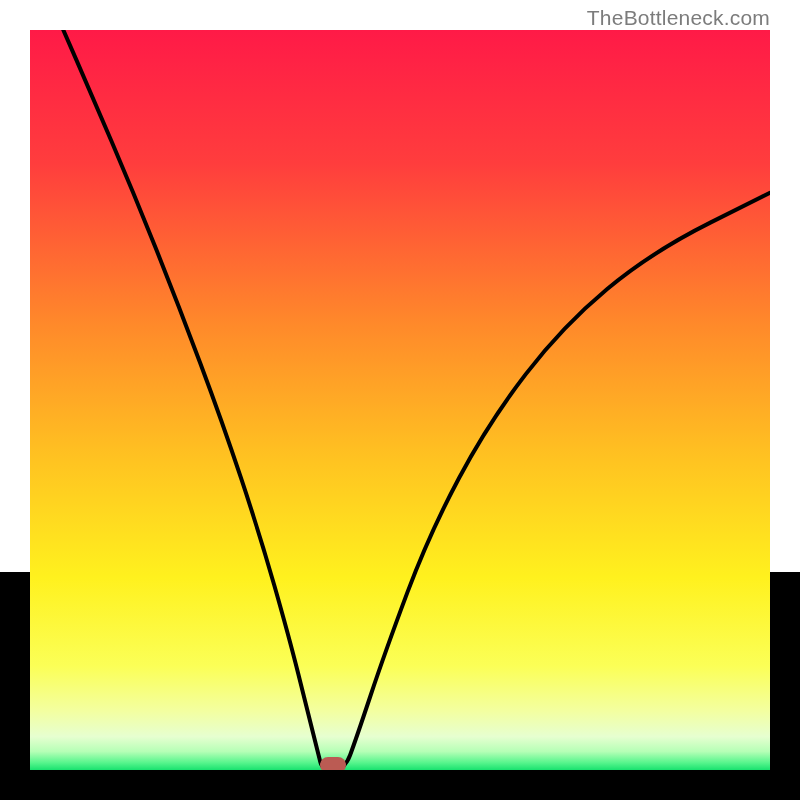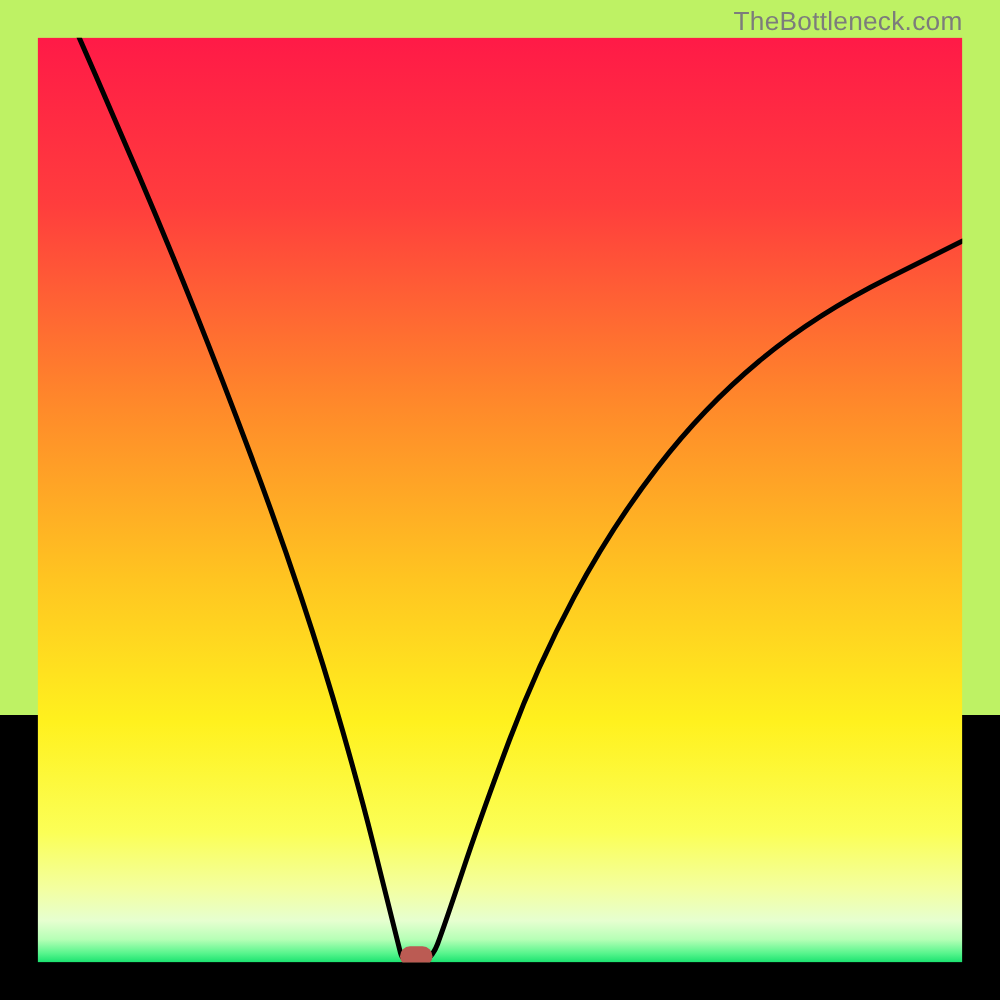--- a/index.html
+++ b/index.html
@@ -10,21 +10,21 @@
     background: #000;
     overflow: hidden;
     font-family: Arial, Helvetica, sans-serif;
   }
   .frame {
     position: absolute;
     top: 0;
     left: 0;
     width: 800px;
     height: 572px;
-    background: #bef264;
+    background: #ffffff;
   }
   .plot {
     position: absolute;
     top: 30px;
     left: 30px;
     width: 740px;
     height: 740px;
     overflow: hidden;
   }
   .gradient {

